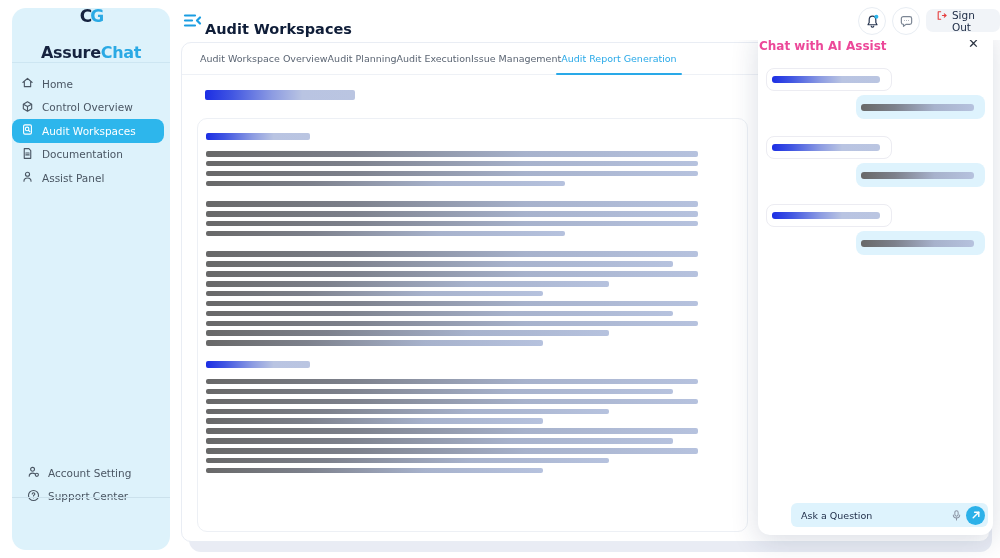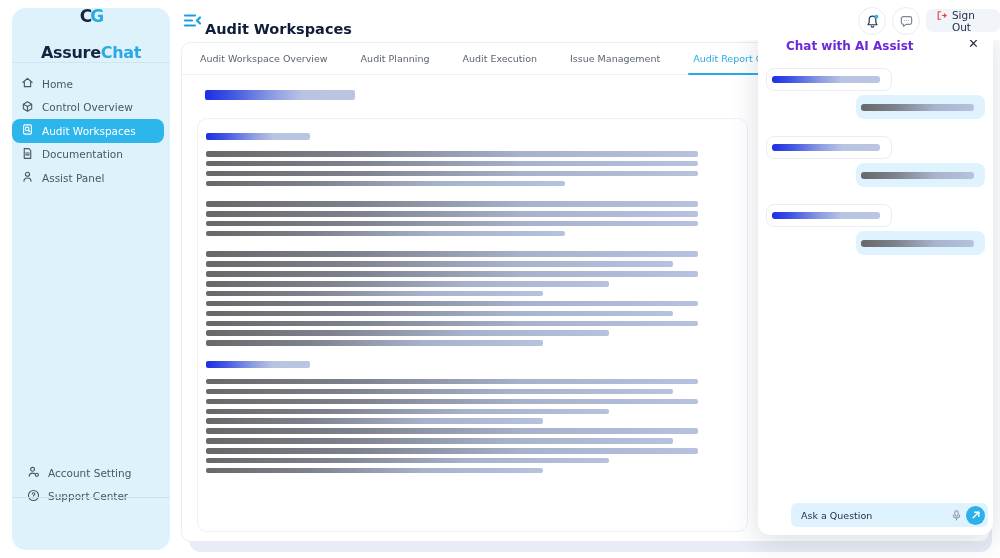--- a/index.html
+++ b/index.html
@@ -23,34 +23,34 @@
   
   .hdr{position:absolute;left:170px;top:0;right:0;height:40px;background:#fff;z-index:6;}
   .menu-btn{position:absolute;left:13px;top:12px;width:19px;height:17px;cursor:pointer}
   .page-title{position:absolute;left:35px;top:11px;font-size:14.5px;font-weight:bold;color:#0f1d38;}
   .icon-circle{position:absolute;top:7px;width:28px;height:28px;border:1px solid #e8edf3;border-radius:50%;background:#fff;display:flex;align-items:center;justify-content:center;cursor:pointer;box-sizing:border-box}
   .circ-bell{left:688px}.circ-chat{left:722px}
   .signout{position:absolute;left:756px;top:9px;height:23px;padding:0 10px;background:#f1f4f8;border-radius:7px;display:flex;align-items:flex-start;gap:5px;font-size:10.5px;color:#1c2a44;cursor:pointer}
   
   .bg-strip{position:absolute;left:189px;top:50px;width:803px;height:502px;background:#e9ecf4;border-radius:12px;}
   .outer-card{position:absolute;left:181px;top:42px;width:809px;height:500px;background:#fff;border:1px solid #e9edf4;border-radius:10px;box-sizing:border-box;}
-  .tabs{display:flex;align-items:stretch;height:31px;padding-left:18px;gap:33px;border-bottom:1px solid #eef1f6;}
+  .tabs{display:flex;align-items:stretch;height:31px;padding-left:18px;border-bottom:1px solid #eef1f6;}
   .tab{font-size:9.5px;color:#5b6573;display:flex;align-items:center;position:relative;cursor:pointer;white-space:nowrap}
   .tab.active{color:#29a9e8;}
   .tab.active::after{content:"";position:absolute;left:-5px;right:-5px;bottom:-1px;height:2.5px;background:#29a9e8;border-radius:2px;}
   .skel-blue{background:linear-gradient(90deg,#1c2ee4 0%,#4156e2 18%,#8d9ce2 45%,#b9c4e2 65%,#bac5e1 100%);}
   .skel-gray{background:linear-gradient(90deg,#686868 0%,#7d818c 30%,#a7b2cc 65%,#b6c2de 100%);}
   .page-title-skel{margin:15px 0 0 23px;height:10px;border-radius:2px;}
   .inner-card{position:absolute;left:15px;top:75px;width:551px;height:414px;border:1px solid #edf0f5;border-radius:10px;box-sizing:border-box;overflow:hidden;background:#fff;padding-top:14px;}
   .skel-heading{height:7px;border-radius:2px;margin:0 0 11px 8px;}
   .skel-group{margin:0 49px 15px 8px;}
   .skel-row{height:5.5px;border-radius:2px;margin-bottom:4.4px;}
   
   .chat-panel{position:absolute;left:758px;top:28px;width:235px;height:507px;background:#fff;border-radius:12px;box-shadow:0 6px 28px rgba(25,45,85,.16);z-index:4;}
-  .chat-title{position:absolute;left:28px;top:11px;font-size:12px;font-weight:bold;color:#6d28d9;}
+  .chat-title{position:absolute;left:1px;top:11px;font-size:12px;font-weight:bold;color:#ec4899;}
   .chat-close{position:absolute;right:12px;top:7px;font-size:13px;color:#2a3342;cursor:pointer;line-height:1;padding:2px}
   .messages{position:absolute;left:8px;right:8px;top:38px;display:flex;flex-direction:column;}
   .msg{border-radius:8px;display:flex;align-items:center;padding:0 5px;box-sizing:border-box;}
   .msg.ai{width:126px;height:23px;background:#fff;border:1px solid #ececf2;align-self:flex-start;margin-top:2px;}
   .msg.ai ~ .msg.ai{margin-top:17px;}
   .msg.user{width:129px;height:24px;background:#def3fd;align-self:flex-end;margin-top:4px;}
   .msg-bar{height:7px;border-radius:3px;}
   .msg.ai .msg-bar{width:108px;}
   .msg.user .msg-bar{width:113px;}
   .chat-input{position:absolute;left:5px;right:5px;bottom:8px;height:24px;background:#def3fd;border-radius:6px;display:flex;align-items:center;padding:0 3px 0 10px;margin-left:28px;}

